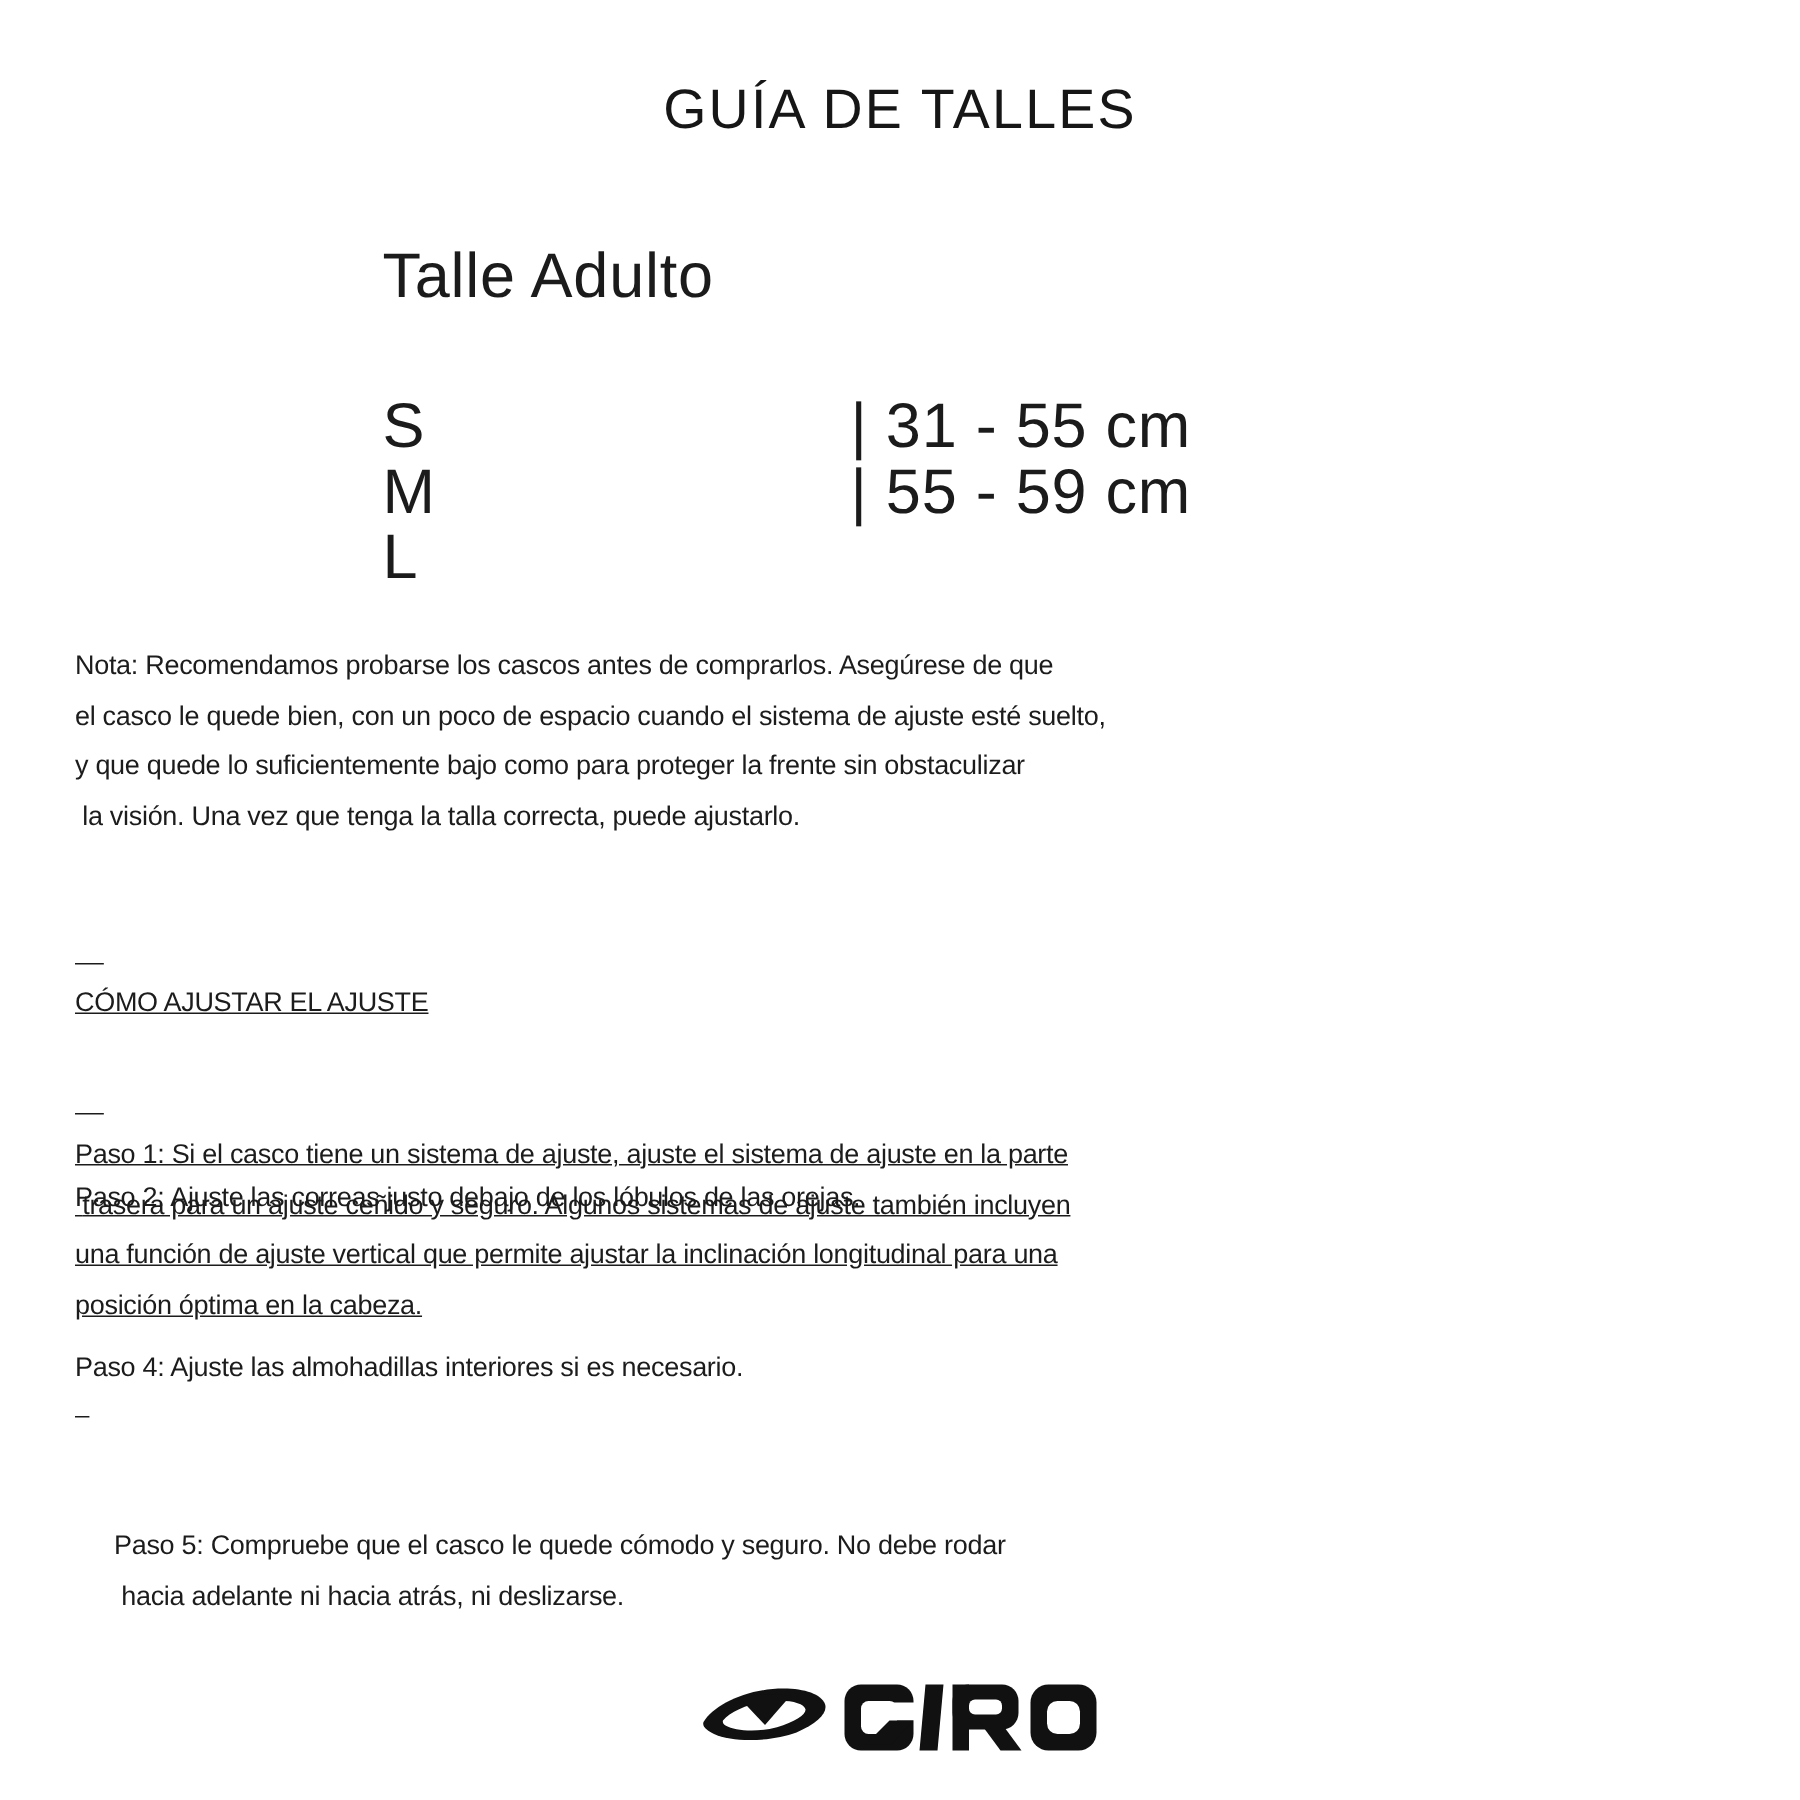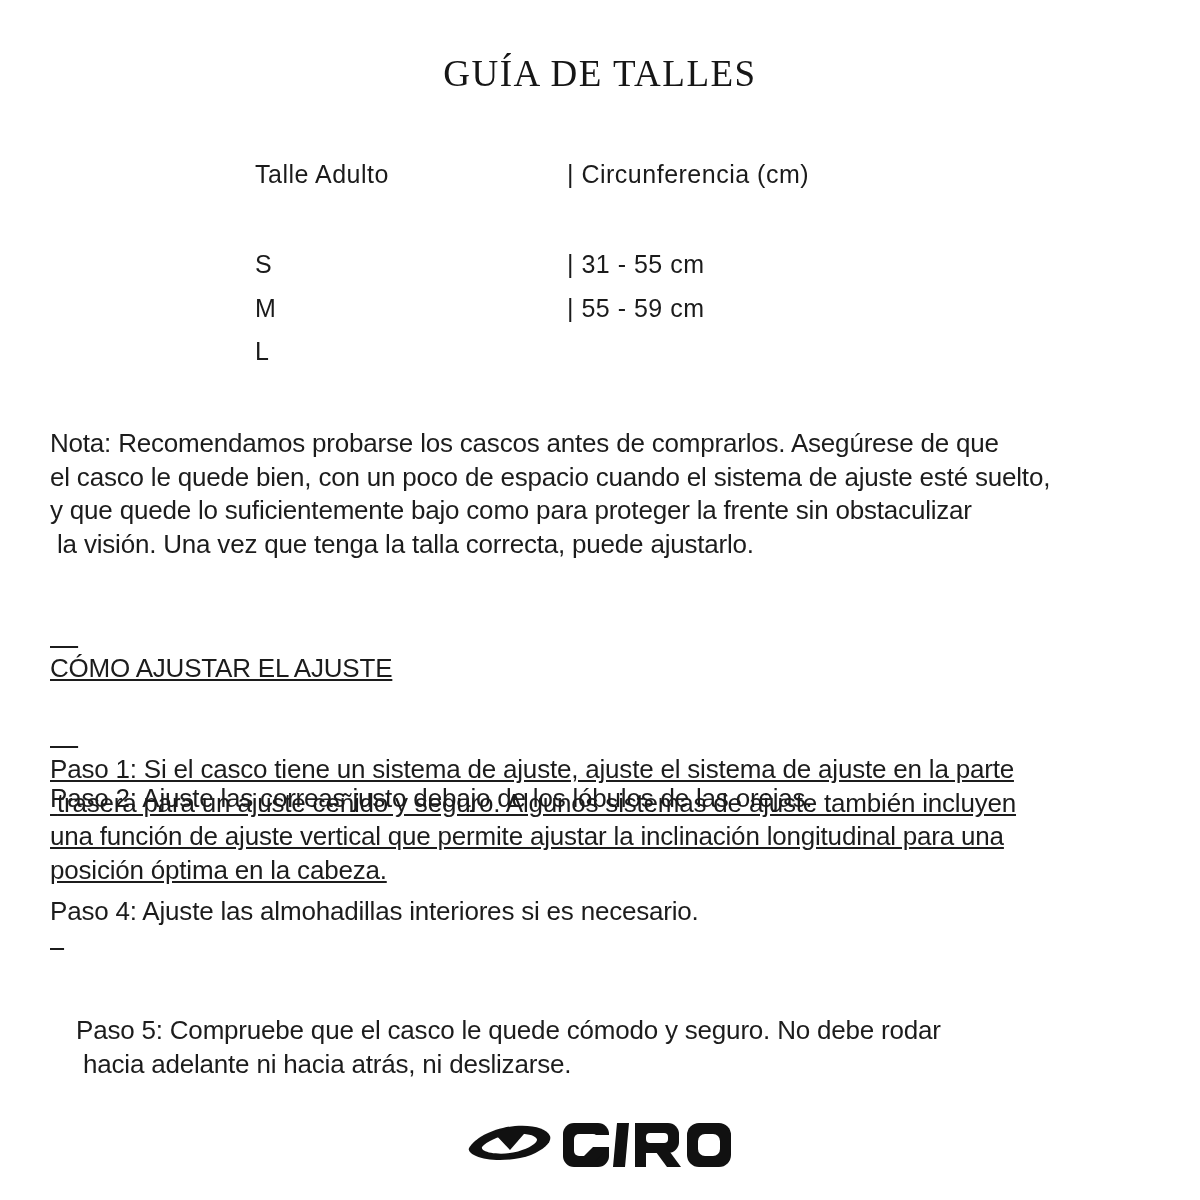--- a/index.html
+++ b/index.html
@@ -20,27 +20,26 @@
     position: absolute;
     top: 52px;
     left: 0;
     width: 100%;
     margin: 0;
     text-align: center;
     font-size: 37px;
     font-weight: 500;
     letter-spacing: 1.5px;
     color: #161616;
-    font-family: Liberation Serif, serif;
   }
   .size-table {
     position: absolute;
     left: 255px;
     top: 160px;
-    font-size: 25px;
+    font-size: 42px;
     letter-spacing: 0.5px;
     color: #1b1b1b;
   }
   .size-table .trow {
     display: flex;
     align-items: baseline;
   }
   .size-table .col-size {
     width: 312px;
     flex: 0 0 312px;
@@ -52,21 +51,21 @@
   .size-table .theader {
     margin-bottom: 54px;
   }
   .size-table .drow {
     line-height: 43.5px;
   }
   .bodytext {
     position: absolute;
     left: 50px;
     width: 1150px;
-    font-size: 26px;
+    font-size: 18px;
     line-height: 33.6px;
     letter-spacing: -0.2px;
     white-space: pre-wrap;
     color: #1c1c1c;
   }
   .note-block   { top: 427px; }
   .fit-block    { top: 585px; text-decoration: underline; }
   .step2-block  { top: 782px; }
   .step3-block  { top: 849px; }
   .step4-block  { top: 895px; }
@@ -91,21 +90,20 @@
 </head>
 <body>
 
 <div class="page">
 
   <h1 class="title">GUÍA DE TALLES</h1>
 
   <div class="size-table">
     <div class="trow theader">
       <span class="col-size">Talle Adulto</span>
-      <span class="col-circ">| Circunferencia (cm)</span>
     </div>
     <div class="trow drow">
       <span class="col-size">S</span>
       <span class="col-circ">| 31 - 55 cm</span>
     </div>
     <div class="trow drow">
       <span class="col-size">M</span>
       <span class="col-circ">| 55 - 59 cm</span>
     </div>
     <div class="trow drow">

